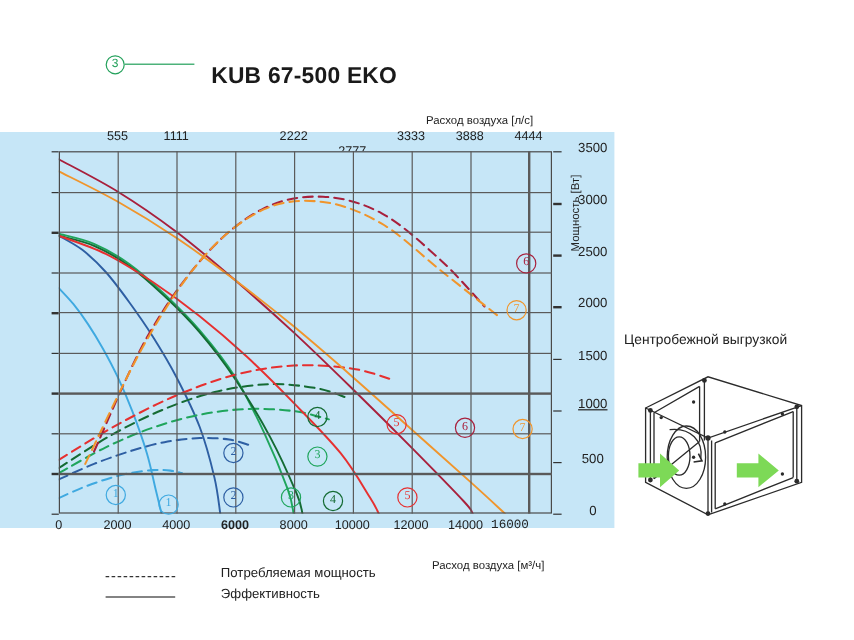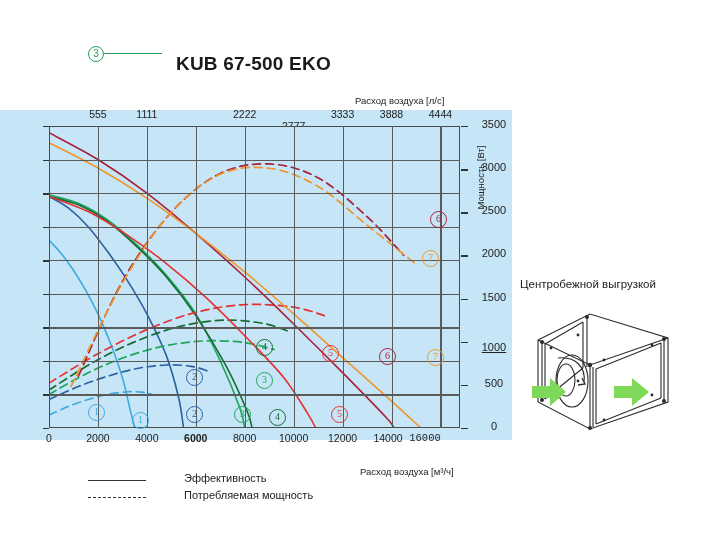--- a/index.html
+++ b/index.html
@@ -98,21 +98,21 @@
     <div class="tick-r" style="top: 118px;">3500</div>
     <div class="tk tk-r" style="top: 126px;"></div>
     <div class="tick-r" style="top: 161.143px;">3000</div>
     <div class="tk tk-r" style="top: 169.143px;"></div>
     <div class="tick-r" style="top: 204.286px;">2500</div>
     <div class="tk tk-r" style="top: 212.286px;"></div>
     <div class="tick-r" style="top: 247.429px;">2000</div>
     <div class="tk tk-r" style="top: 255.429px;"></div>
     <div class="tick-r" style="top: 290.571px;">1500</div>
     <div class="tk tk-r" style="top: 298.571px;"></div>
-    <div class="tick-r" style="top: 341px; text-decoration: underline;">1000</div>
+    <div class="tick-r" style="top: 331px; text-decoration: underline;">1000</div>
     <div class="tk tk-r" style="top: 341.714px;"></div>
     <div class="tick-r" style="top: 376.857px;">500</div>
     <div class="tk tk-r" style="top: 384.857px;"></div>
     <div class="tick-r" style="top: 420px;">0</div>
     <div class="tk tk-r" style="top: 428px;"></div>
     <div class="tick-b" style="left: 26px; top: 432px;">0</div>
     <div class="tick-b" style="left: 74.9286px; top: 432px;">2000</div>
     <div class="tick-b" style="left: 123.857px; top: 432px;">4000</div>
     <div class="tick-b" style="left: 172.786px; top: 432px; font-weight: bold;">6000</div>
     <div class="tick-b" style="left: 221.714px; top: 432px;">8000</div>
@@ -178,26 +178,26 @@
     <div class="marker" style="left: 322px; top: 345px; color: rgb(230, 48, 48);">5</div>
     <div class="marker" style="left: 331px; top: 406px; color: rgb(230, 48, 48);">5</div>
     <div class="marker" style="left: 430px; top: 211px; color: rgb(168, 32, 60);">6</div>
     <div class="marker" style="left: 379px; top: 348px; color: rgb(168, 32, 60);">6</div>
     <div class="marker" style="left: 422px; top: 250px; color: rgb(240, 149, 44);">7</div>
     <div class="marker" style="left: 427px; top: 349px; color: rgb(240, 149, 44);">7</div>
   </div>
 
 <div class="abs" id="legend">
   <div class="lg-row">
+    <div class="lg-line lg-dash"></div>
+    <div class="lg-text">Потребляемая мощность</div>
+  </div>
+  <div class="lg-row">
     <div class="lg-line lg-solid"></div>
     <div class="lg-text">Эффективность</div>
-  </div>
-  <div class="lg-row">
-    <div class="lg-line lg-dash"></div>
-    <div class="lg-text">Потребляемая мощность</div>
   </div>
 </div>
 
 <div class="abs" id="fan-block">
   <div id="fan-caption">Центробежной выгрузкой</div>
   <svg width="190" height="135" viewBox="0 0 190 135" style="position:absolute;left:0;top:20px;">
     <g fill="none" stroke="#2b2b2b" stroke-width="1.1">
 
       <path d="M20 42 L72 16 L150 40 L150 104 L72 131 L20 104 Z"></path>
       <path d="M20 42 L72 67 L150 40"></path>

